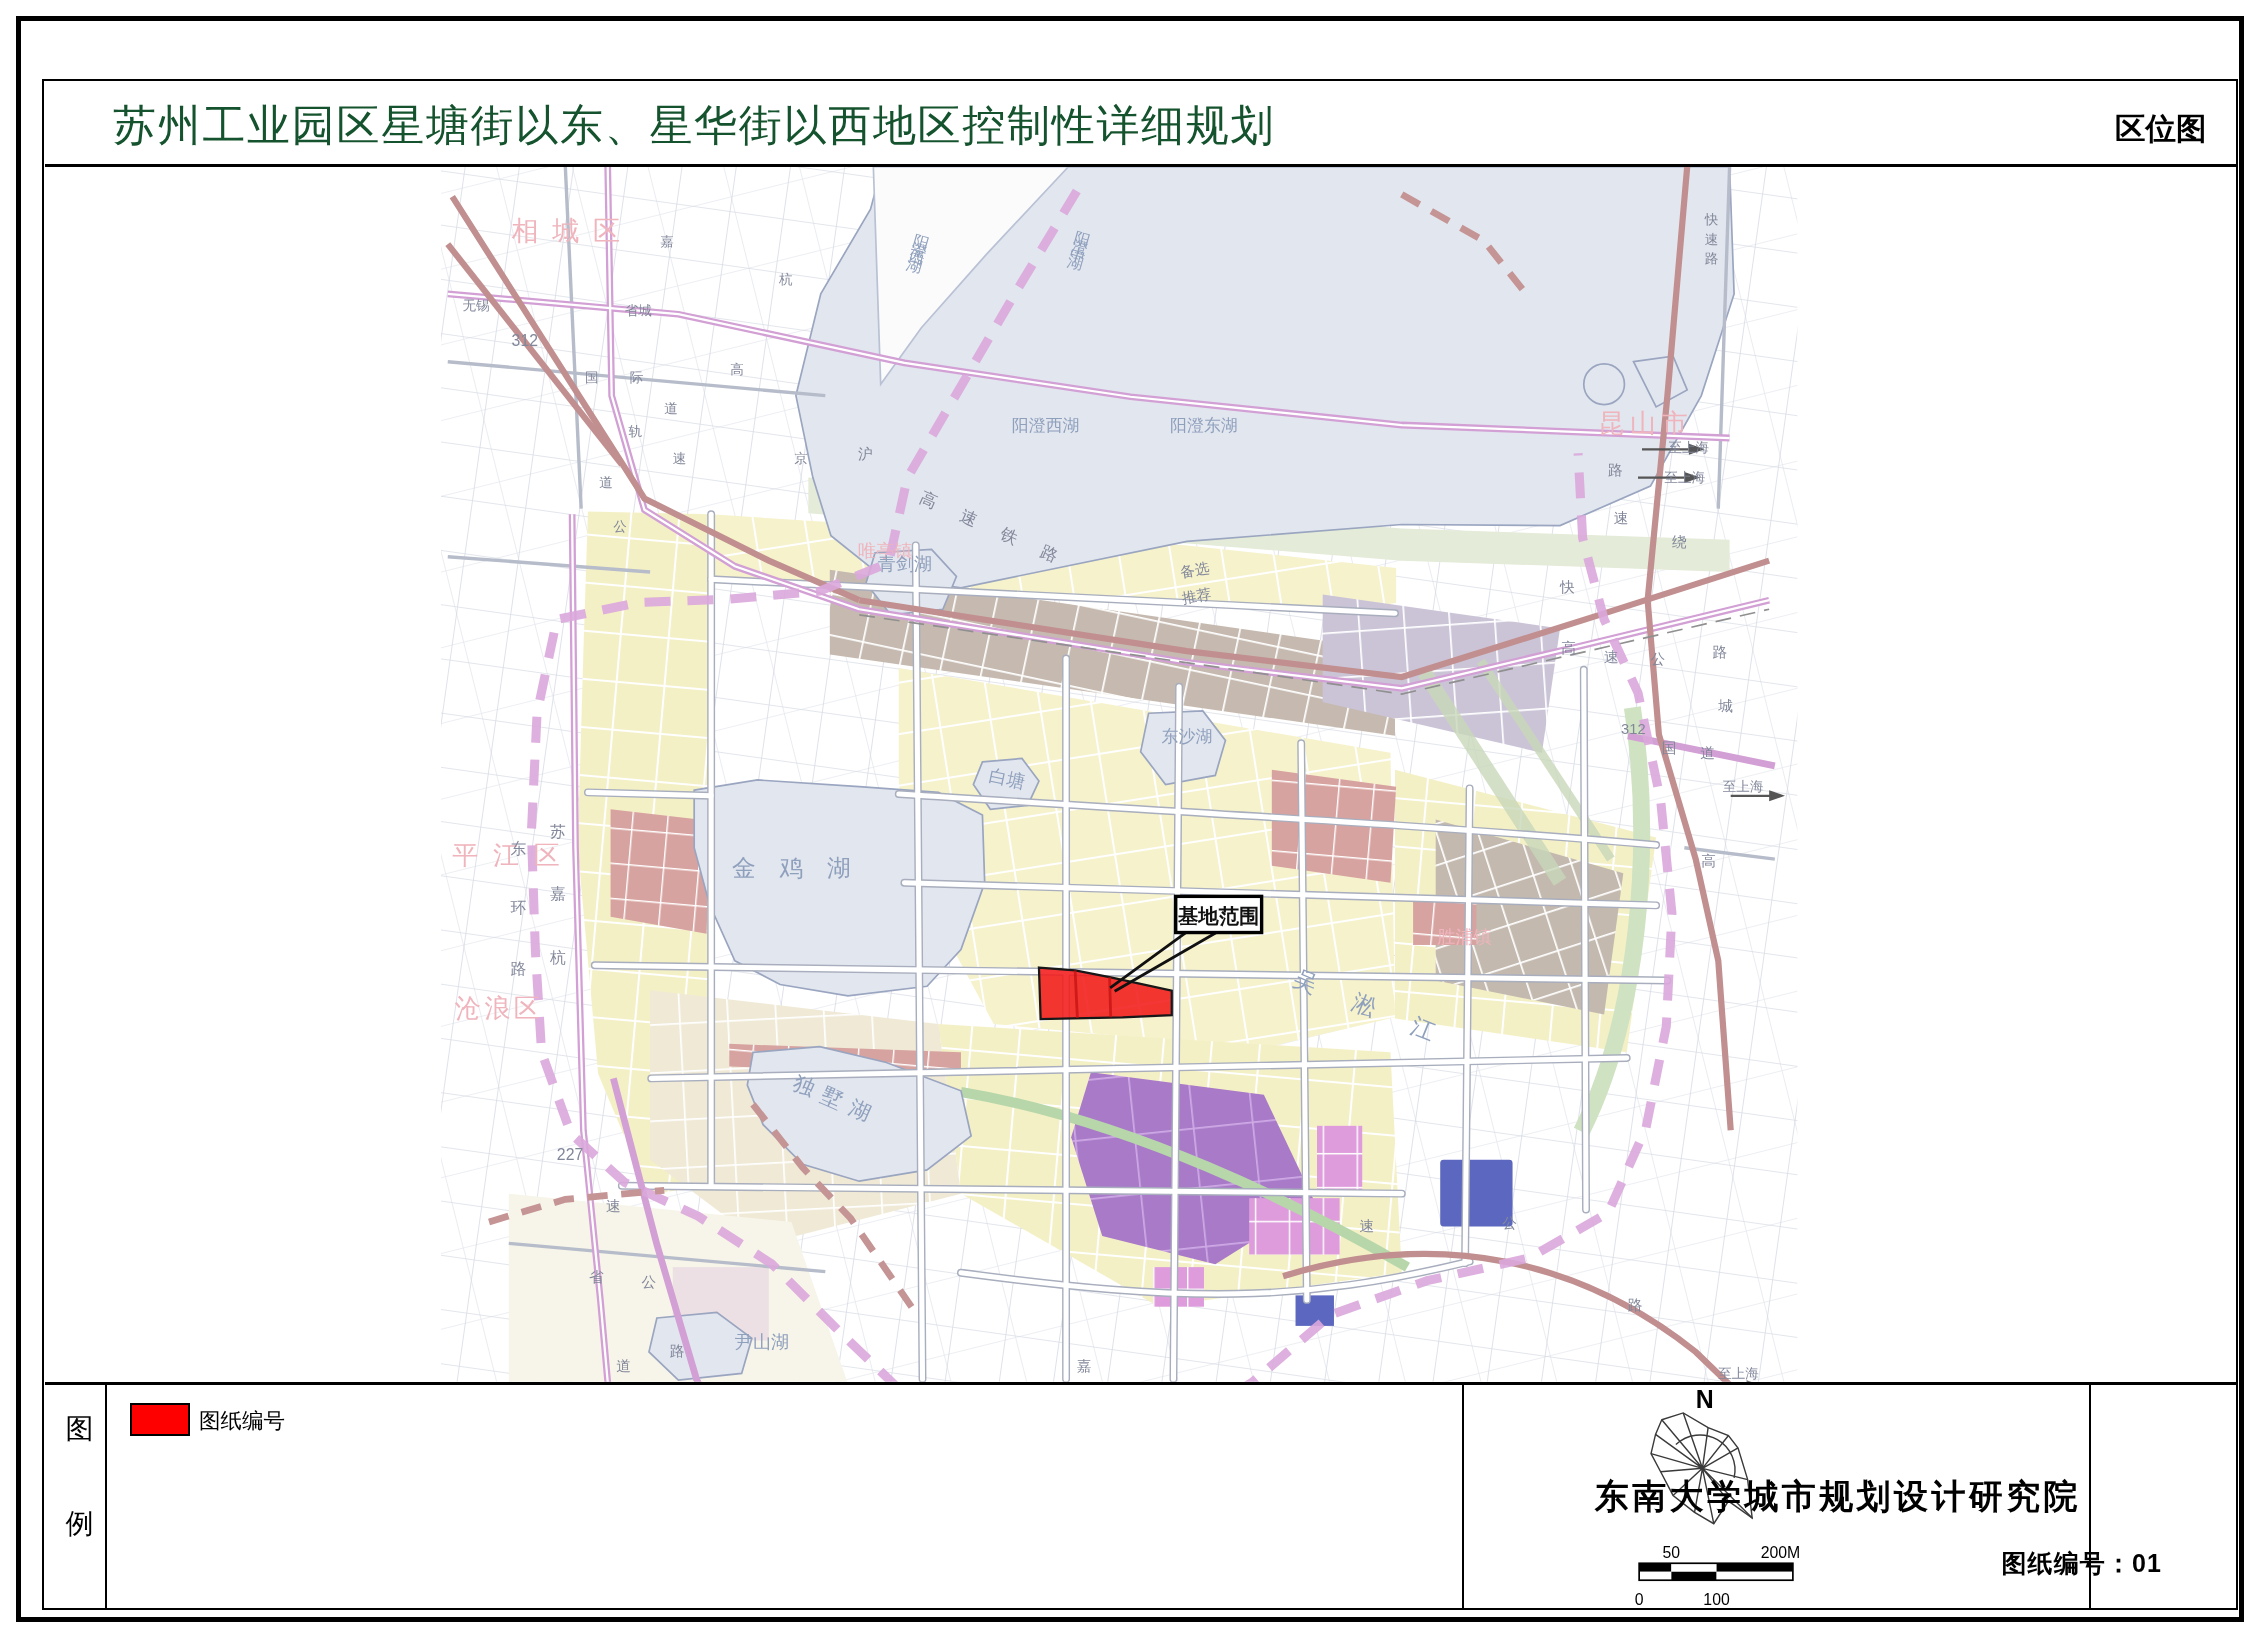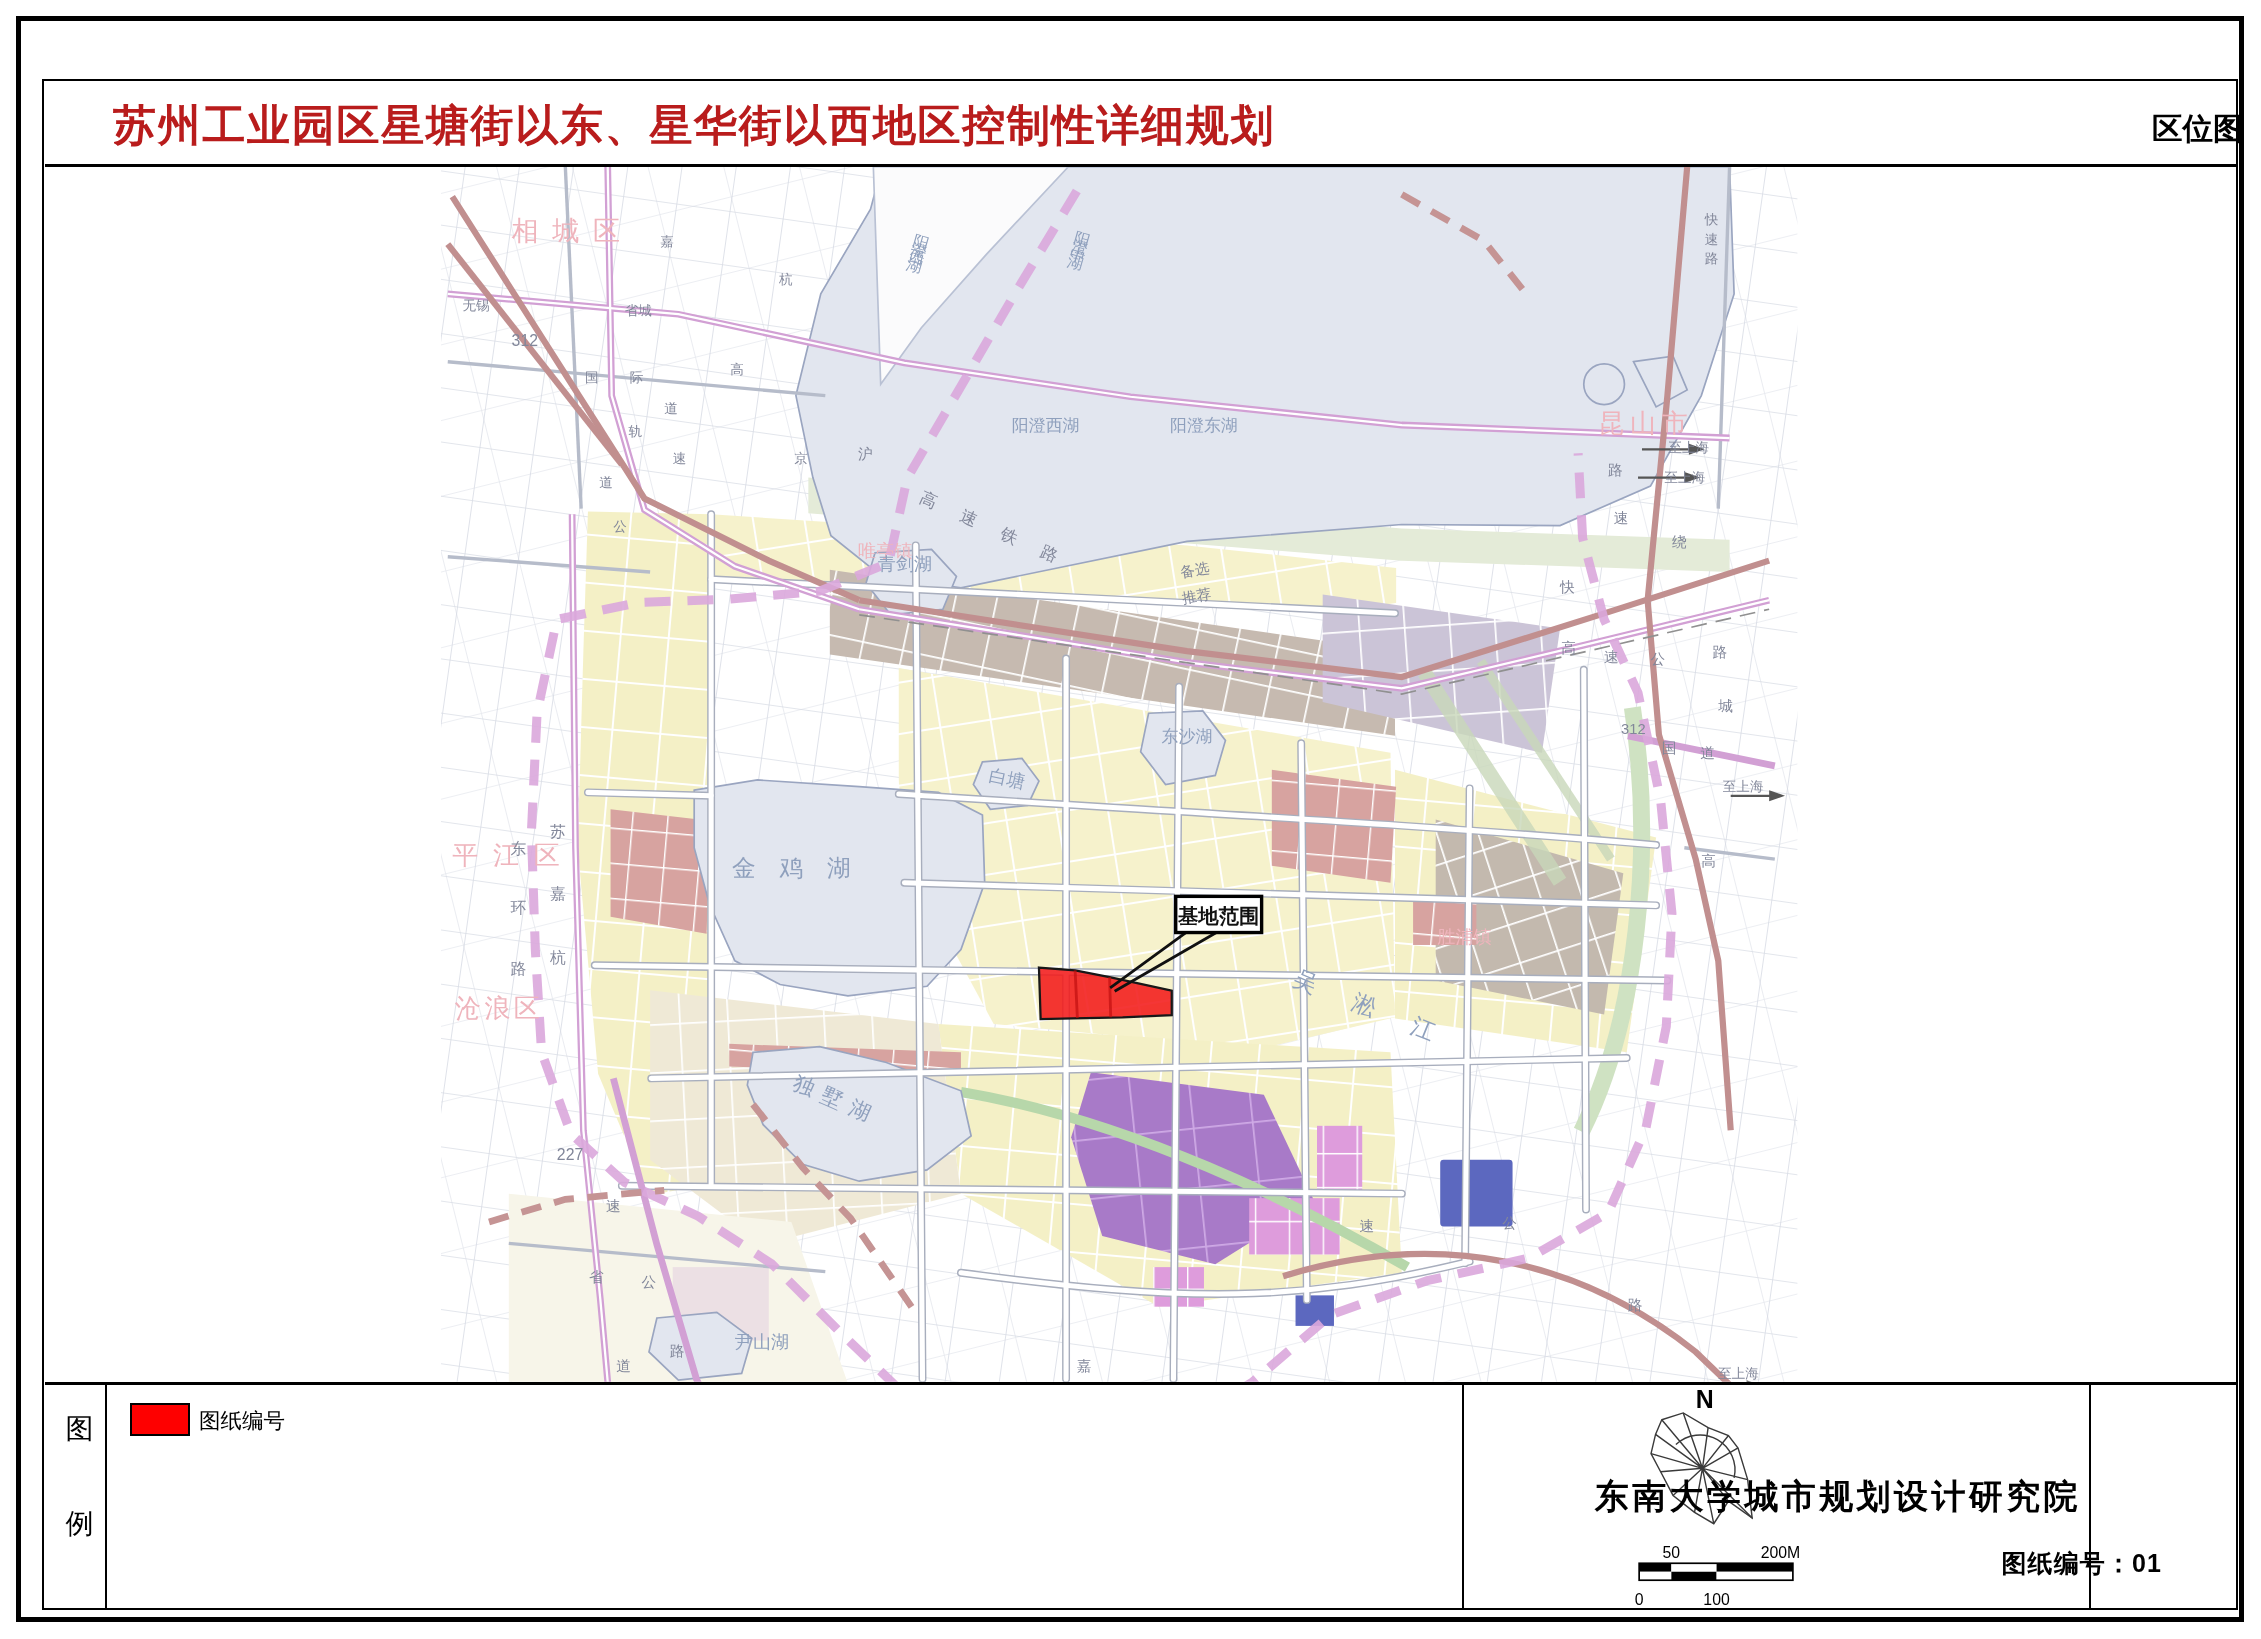--- a/index.html
+++ b/index.html
@@ -2,22 +2,22 @@
 <html style="font-size:9px"><head>
 <meta charset="utf-8">
 <style>
   html,body{margin:0;padding:0;background:#e8e8e8;}
   .page{position:relative;width:2261px;height:1639px;background:#ffffff;
         font-family:"Liberation Sans","DejaVu Sans",sans-serif;overflow:hidden;}
   .outer-border{position:absolute;left:16px;top:16px;width:2218px;height:1596px;border:5.7px solid #000;}
   .inner-frame{position:absolute;left:42px;top:79px;width:2192px;height:1527px;border:2.3px solid #000;}
   .hline{position:absolute;background:#000;height:2.8px;}
   .vline{position:absolute;background:#000;width:2.3px;}
-  .page-title{position:absolute;left:113px;top:97px;font-size:43px;font-weight:bold;color:#b91c1c;letter-spacing:1.7px;white-space:nowrap;}
-  .corner-label{position:absolute;left:2115px;top:109px;font-size:30.5px;font-weight:bold;color:#000;margin-left:37px;}
+  .page-title{position:absolute;left:113px;top:97px;font-size:43px;font-weight:normal;color:#14532d;letter-spacing:1.7px;white-space:nowrap;}
+  .corner-label{position:absolute;left:2115px;top:109px;font-size:30.5px;font-weight:bold;color:#000;}
   .legend-char{position:absolute;left:54px;width:51px;text-align:center;font-size:28px;color:#000;}
   .legend-swatch{position:absolute;left:130px;top:1403px;width:60px;height:33px;border:2.8px solid #000;box-sizing:border-box;}
   .legend-label{position:absolute;left:199px;top:1406px;font-size:21.5px;color:#000;}
   .org-name{position:absolute;left:1481px;top:1474px;width:600px;text-align:right;font-size:34px;font-weight:bold;color:#000;letter-spacing:3.4px;}
   .sheet-no{position:absolute;left:1562px;top:1547px;width:600px;text-align:right;font-size:25px;font-weight:bold;color:#000;letter-spacing:1.1px;}
   svg.sheet{position:absolute;left:0;top:0;font-family:"Liberation Sans","DejaVu Sans",sans-serif;}
 </style>
 </head>
 <body>
 

